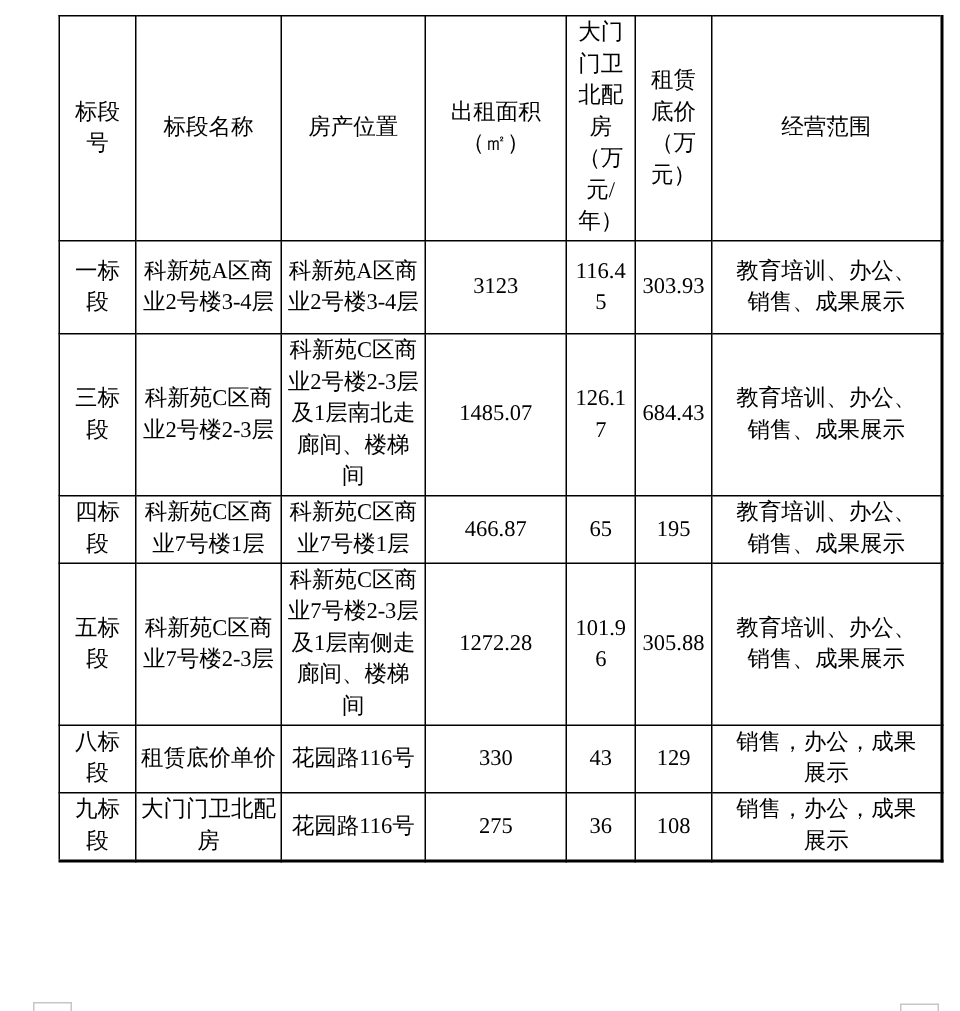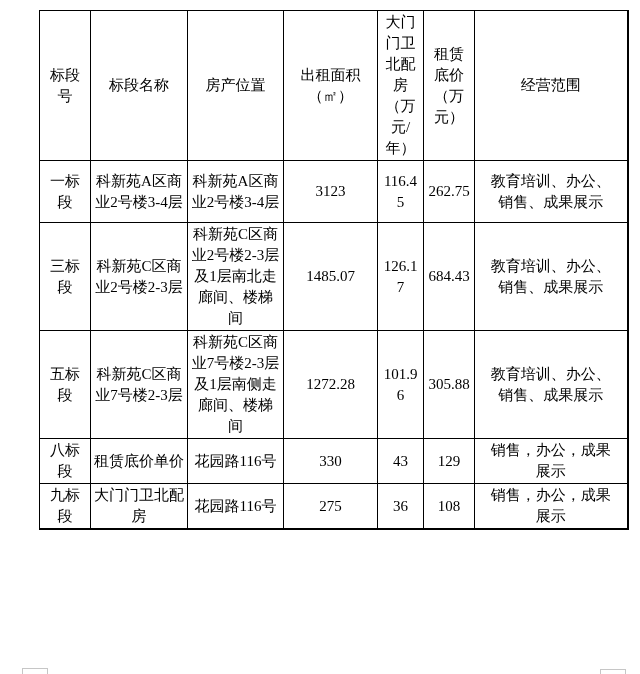--- a/index.html
+++ b/index.html
@@ -31,21 +31,21 @@
     text-align: center;
     vertical-align: middle;
     font-weight: normal;
     font-size: 15px;
     line-height: 21px;
     padding: 1px 3px;
     word-break: break-all;
     overflow: hidden;
   }
   .doc-table thead tr { height: 125px; }
-  .doc-table td.col7, .doc-table th.col7 { padding: 1px 9px; }
+  .doc-table td.col7, .doc-table th.col7 { padding: 1px 9px; font-family: Liberation Mono, monospace; }
   .ghost {
     position: absolute;
     width: 24px;
     height: 14px;
     background: #ffffff;
     border: 1px solid #c6c6c6;
   }
   .ghost-left  { left: 22px;  top: 668px; }
   .ghost-right { left: 600px; top: 669px; }
 </style>
@@ -73,30 +73,39 @@
       <th class="col7">经营范围</th>
     </tr>
   </thead>
   <tbody>
       <tr style="height: 62px;">
         <td class="col1">一标段</td>
         <td class="col2">科新苑A区商业2号楼3-4层</td>
         <td class="col3">科新苑A区商业2号楼3-4层</td>
         <td class="col4">3123</td>
         <td class="col5">116.45</td>
-        <td class="col6">262.75</td>
+        <td class="col6">303.93</td>
         <td class="col7">教育培训、办公、销售、成果展示</td>
       </tr>
       <tr style="height: 106px;">
         <td class="col1">三标段</td>
         <td class="col2">科新苑C区商业2号楼2-3层</td>
         <td class="col3">科新苑C区商业2号楼2-3层及1层南北走廊间、楼梯间</td>
         <td class="col4">1485.07</td>
         <td class="col5">126.17</td>
         <td class="col6">684.43</td>
+        <td class="col7">教育培训、办公、销售、成果展示</td>
+      </tr>
+      <tr style="height: 44px;">
+        <td class="col1">四标段</td>
+        <td class="col2">科新苑C区商业7号楼1层</td>
+        <td class="col3">科新苑C区商业7号楼1层</td>
+        <td class="col4">466.87</td>
+        <td class="col5">65</td>
+        <td class="col6">195</td>
         <td class="col7">教育培训、办公、销售、成果展示</td>
       </tr>
       <tr style="height: 97px;">
         <td class="col1">五标段</td>
         <td class="col2">科新苑C区商业7号楼2-3层</td>
         <td class="col3">科新苑C区商业7号楼2-3层及1层南侧走廊间、楼梯间</td>
         <td class="col4">1272.28</td>
         <td class="col5">101.96</td>
         <td class="col6">305.88</td>
         <td class="col7">教育培训、办公、销售、成果展示</td>

